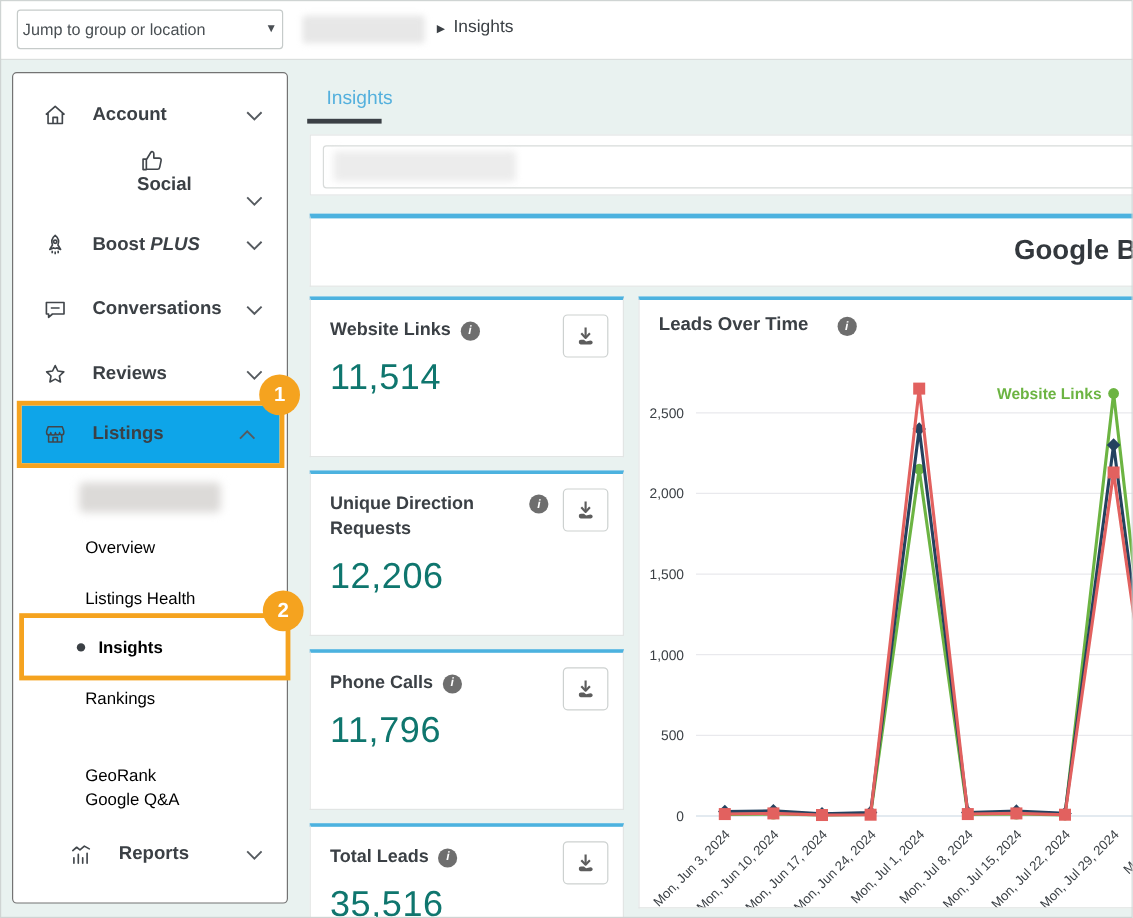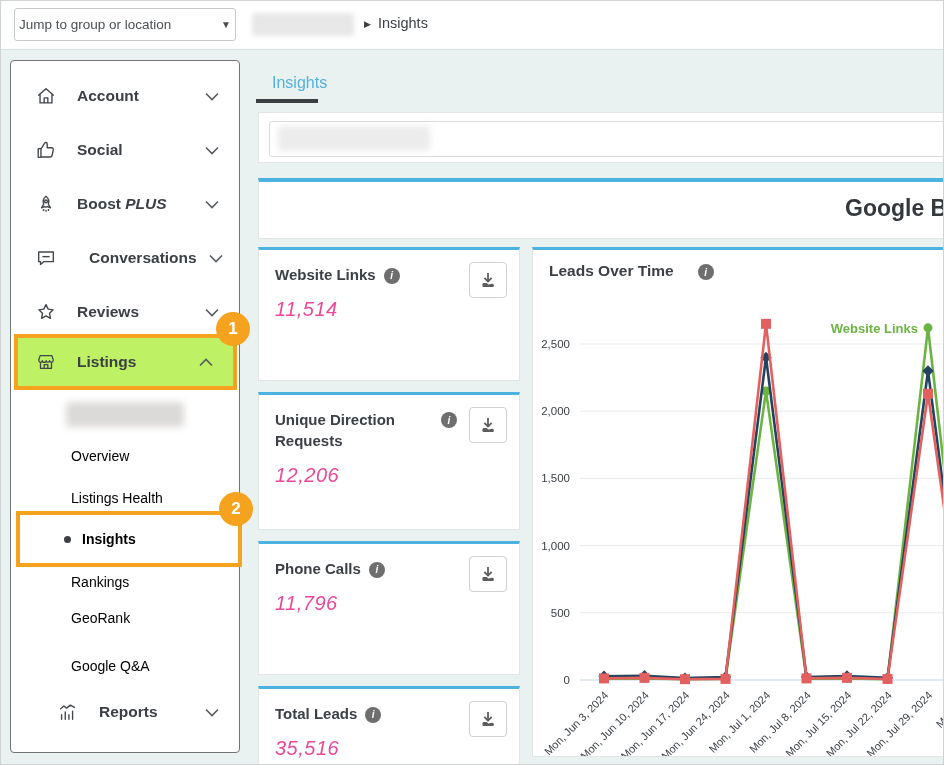--- a/index.html
+++ b/index.html
@@ -15,47 +15,47 @@
   .crumb-redact{position:absolute;left:252px;top:13px;width:102px;height:23px;border-radius:3px;background:#e7e7e7;filter:blur(2.5px);}
   .crumb{position:absolute;left:364px;top:15px;font-size:14.5px;color:#3b4045;display:flex;gap:7px;align-items:center;}
   .crumb .tri{font-size:9px;line-height:1;padding-top:2px;}
   
   .sidebar{position:absolute;left:10px;top:60px;width:230px;height:693px;background:#fff;border:1px solid #737373;border-radius:4px;box-sizing:border-box;}
   .nav-item{position:absolute;left:0;right:0;height:54px;display:flex;align-items:center;padding:0 20px 0 24px;cursor:pointer;}
   .nav-item .lbl{margin-left:20px;font-size:15.5px;font-weight:700;color:#3b4045;}
   .nav-item .lbl .sfx{font-style:italic;font-weight:700;}
   .nav-item .chev{margin-left:auto;display:flex;}
   .nav-item svg.ic{flex:0 0 auto;}
-  #nav-account{top:8px;} #nav-social{top:62px;} #nav-boost{top:116px;} #nav-conversations{top:170px;gap:12px;} #nav-reviews{top:224px;}
-  #nav-listings{top:277px;left:7px;right:6px;height:48px;padding-left:17px;background:#bef264;outline:4px solid #f5a31f;}
+  #nav-account{top:8px;} #nav-social{top:62px;flex-direction:column;} #nav-boost{top:116px;} #nav-conversations{top:170px;} #nav-reviews{top:224px;}
+  #nav-listings{top:277px;left:7px;right:6px;height:48px;padding-left:17px;background:#0ea5e9;outline:4px solid #f5a31f;}
   #nav-reports{top:624px;margin-left:22px;}
   .sub-redact{position:absolute;left:55px;top:341px;width:118px;height:25px;background:#dcdad8;border-radius:4px;filter:blur(3.5px);}
   .sub-item{position:absolute;left:0;right:0;height:42px;display:flex;align-items:center;padding-left:60px;font-size:14px;color:#000000;cursor:pointer;box-sizing:border-box;}
-  #sub-overview{top:374px;} #sub-listings-health{top:416px;} #sub-rankings{top:500px;} #sub-georank{top:536px;} #sub-googleqa{top:584px;}
+  #sub-overview{top:374px;} #sub-listings-health{top:416px;} #sub-rankings{top:500px;} #sub-georank{top:564px;} #sub-googleqa{top:584px;}
   #sub-insights{top:454px;left:9px;right:auto;width:218px;height:48px;padding-left:44px;outline:4px solid #f5a31f;background:#fff;font-weight:700;}
   #sub-insights .dot{width:7px;height:7px;border-radius:50%;background:#3b4045;margin-right:11px;flex:0 0 auto;}
   .badge{position:absolute;width:34px;height:34px;border-radius:50%;background:#f5a31f;color:#fff;font-weight:700;font-size:17px;
     display:flex;align-items:center;justify-content:center;z-index:6;}
   #badge-1{left:216px;top:312px;} #badge-2{left:219px;top:492px;}
   
   .tab{position:absolute;left:272px;top:74px;font-size:16px;color:#54b0dd;cursor:pointer;}
   .tab-underline{position:absolute;left:256px;top:99px;width:62px;height:4px;background:#3b4045;}
   .filter-bar{position:absolute;left:258px;top:112px;width:1000px;height:51px;background:#fff;border:1px solid #e2e5e4;box-sizing:border-box;}
   .filter-input{position:absolute;left:10px;top:8px;width:930px;height:34px;border:1px solid #d8dbda;border-radius:3px;background:#fff;}
   .filter-redact{position:absolute;left:8px;top:4px;width:152px;height:25px;background:#ececec;border-radius:3px;filter:blur(3px);}
   .heading-panel{position:absolute;left:258px;top:178px;width:1000px;height:61px;background:#fff;border:1px solid #e2e5e4;border-top:4px solid #4cb2df;box-sizing:border-box;}
   .heading-text{position:absolute;left:586px;top:13px;font-size:23px;font-weight:700;color:#33383d;white-space:nowrap;}
   .card{position:absolute;left:258px;width:262px;background:#fff;border:1px solid #e2e5e4;border-top:3px solid #4cb2df;box-sizing:border-box;}
   #card-website-links{top:247px;height:134px;} #card-direction-requests{top:392px;height:138px;}
   #card-phone-calls{top:541px;height:134px;} #card-total-leads{top:686px;height:134px;}
   .card-title{margin:14px 16px 0;font-size:15px;font-weight:700;color:#3b4045;max-width:155px;line-height:1.4;}
   .info{display:inline-flex;width:16px;height:16px;border-radius:50%;background:#6e6e6e;color:#fff;font-size:10px;font-weight:700;
     align-items:center;justify-content:center;margin-left:8px;vertical-align:1px;font-style:italic;cursor:pointer;flex:0 0 auto;}
   .info.abs{position:absolute;top:17px;right:62px;margin:0;}
-  .card-value{margin:13px 16px 0;font-size:20px;color:#ec4899;letter-spacing:.5px;font-style:italic;}
+  .card-value{margin:13px 16px 0;font-size:30px;color:#0f766e;letter-spacing:.5px;}
   .dl-btn{position:absolute;top:12px;right:12px;width:38px;height:36px;border:1px solid #cdd1d0;border-radius:4px;background:#fff;
     display:flex;align-items:center;justify-content:center;cursor:pointer;padding:0;}
   .chart-card{position:absolute;left:532px;top:247px;width:760px;height:510px;background:#fff;border:1px solid #e2e5e4;border-top:3px solid #4cb2df;box-sizing:border-box;}
   .chart-title{position:absolute;left:16px;top:12px;font-size:15.5px;font-weight:700;color:#3b4045;display:flex;align-items:flex-end;gap:16px;}
   #leads-chart{position:absolute;left:0;top:0;}
   .page-border{position:absolute;inset:0;border:1px solid #cfd4d3;pointer-events:none;z-index:50;}
 </style>
 </head>
 <body>
 

